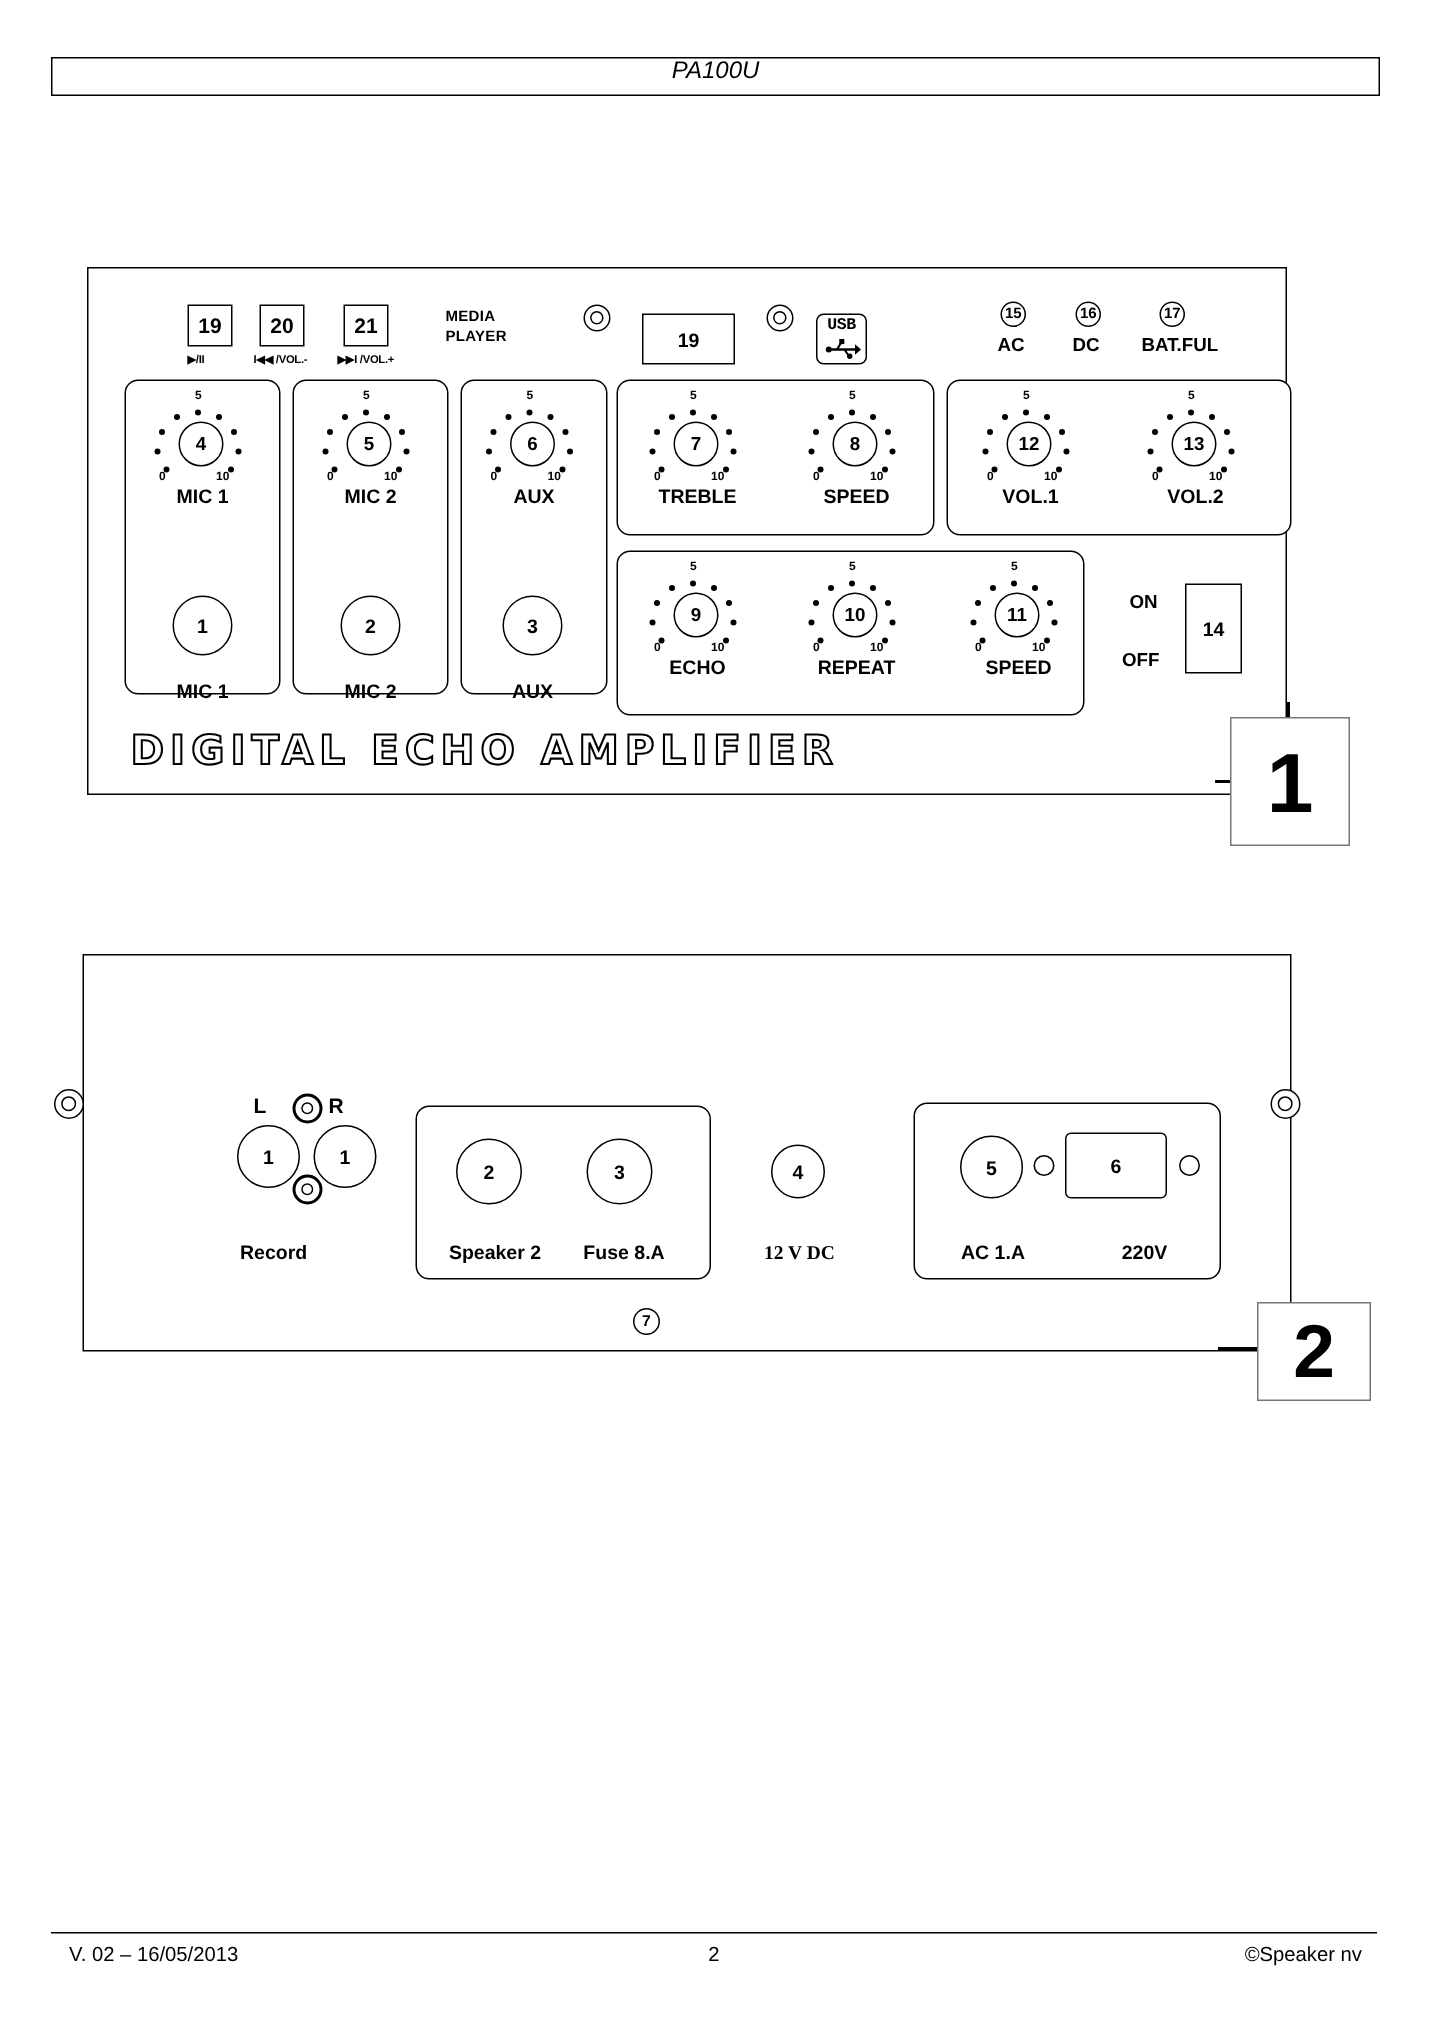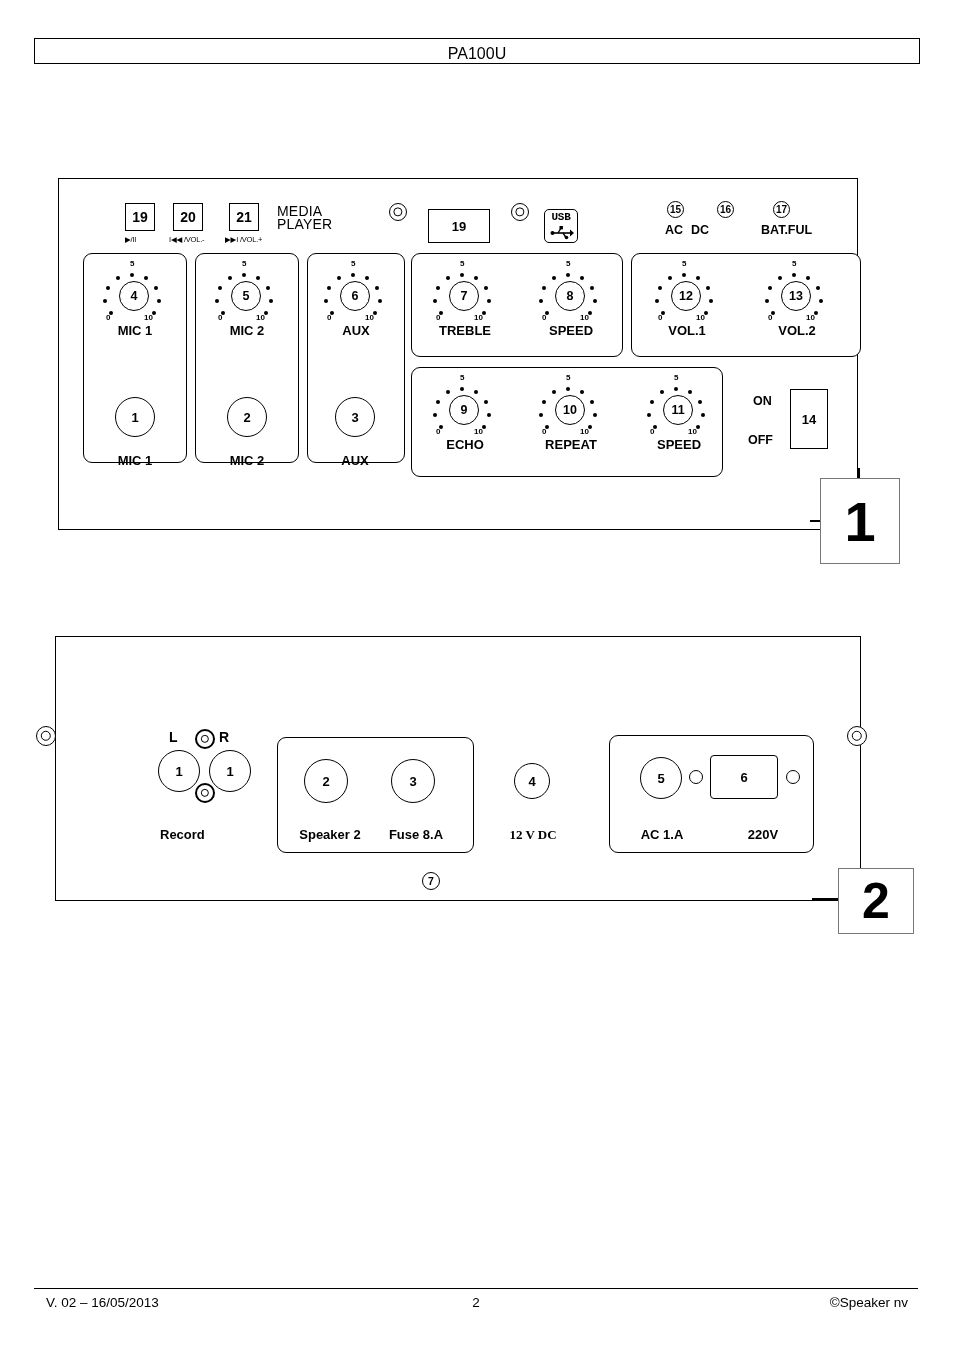--- a/index.html
+++ b/index.html
@@ -18,22 +18,23 @@
 
   
   .doc-header {
     position: absolute;
     left: 34px;
     top: 38px;
     width: 884px;
     height: 24px;
     border: 1.5px solid #000;
     display: flex;
-    align-items: flex-end;
-    justify-content: center;
+    align-items: flex-start;
+    justify-content: center;
+    font-style: italic;
   }
 
   .doc-footer {
     position: absolute;
     left: 34px;
     top: 1288px;
     width: 884px;
     height: 26px;
     border-top: 1.5px solid #000;
     display: flex;
@@ -89,21 +90,21 @@
     display: flex;
     align-items: center;
     justify-content: center;
     font-size: 14px;
     font-weight: bold;
     background: #fff;
   }
   .btn-sublabel {
     position: absolute;
     font-size: 7.5px;
-    font-weight: normal;
+    font-weight: bold;
     white-space: nowrap;
     letter-spacing: -0.2px;
   }
 
   
   .knob {
     position: absolute;
     width: 76px;
     height: 76px;
   }
@@ -207,24 +208,25 @@
   .ind-label {
     position: absolute;
     font-size: 12.5px;
     font-weight: bold;
     white-space: nowrap;
   }
 
   
   .media-text {
     position: absolute;
-    font-size: 14px;
-    font-weight: normal;
+    font-size: 10px;
+    font-weight: bold;
     line-height: 13px;
     letter-spacing: 0.2px;
+    margin-left: 20px;
   }
 
   
   #display-18 {
     position: absolute;
     left: 428px; top: 209px;
     width: 62px; height: 34px;
     border: 1.6px solid #000;
     box-sizing: border-box;
     display: flex;
@@ -384,21 +386,21 @@
   <div class="screw" style="left:452px; top:24px; width:18px; height:18px;"></div>
 
   <div class="circ-num" style="left:608px; top:22px;">
     <span>15</span>
   </div>
   <div class="ind-label" style="left:606px; top:44px;">AC</div>
 
   <div class="circ-num" style="left:658px; top:22px;">
     <span>16</span>
   </div>
-  <div class="ind-label" style="left:632px; top:44px;">DC</div>
+  <div class="ind-label" style="left:656px; top:44px;">DC</div>
 
   <div class="circ-num" style="left:714px; top:22px;">
     <span>17</span>
   </div>
   <div class="ind-label" style="left:686px; top:44px;margin-left:16px;">BAT.FUL</div>
 
   <div class="group" style="left:24px; top:74px; width:104px; height:210px;"></div>
   <div class="group" style="left:136px; top:74px; width:104px; height:210px;"></div>
   <div class="group" style="left:248px; top:74px; width:98px; height:210px;"></div>
 
@@ -606,20 +608,21 @@
   <div class="jack" style="left:168px; top:218px; width:40px; height:40px;">
     <span>2</span>
   </div>
   <div class="jack-label" style="left:162px; top:274px; width:52px;">MIC 2</div>
 
   <div class="jack" style="left:276px; top:218px; width:40px; height:40px;">
     <span>3</span>
   </div>
   <div class="jack-label" style="left:272px; top:274px; width:48px;">AUX</div>
 
+  <div id="brand-text" style="left:28px; top:306px;">DIGITAL ECHO AMPLIFIER</div>
 </div>
 
 <div id="display-18">
   <span>19</span>
 </div>
 
 <div id="usb-icon">
   <div class="usb-word">USB</div>
   <svg width="24" height="15" viewBox="0 0 24 15">
     <line x1="2" y1="8" x2="20" y2="8" stroke="#000" stroke-width="1.6"></line>

